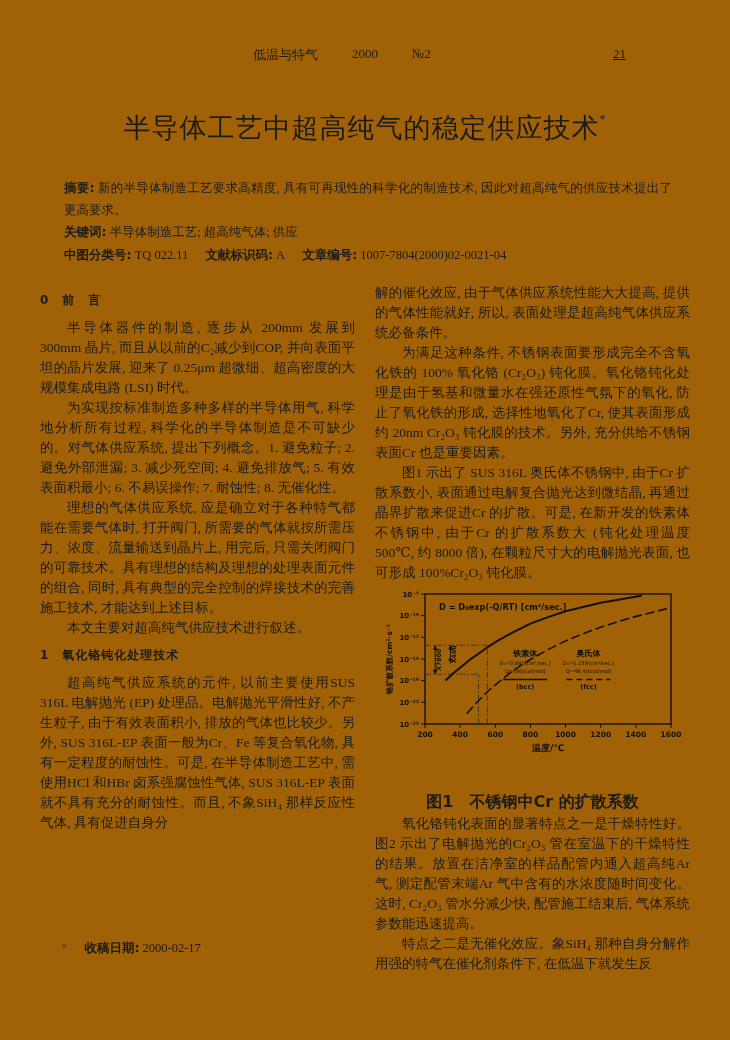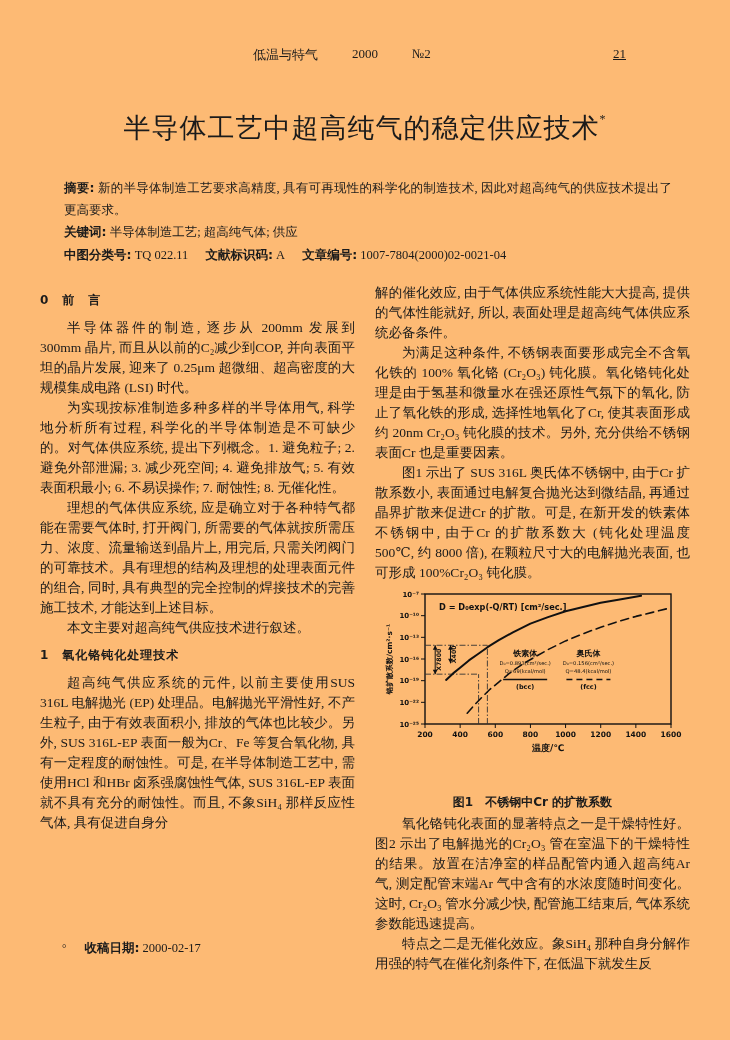--- a/index.html
+++ b/index.html
@@ -1,16 +1,16 @@
 <!DOCTYPE html>
 <html lang="zh"><head>
 <meta charset="utf-8">
 <style>
   html,body{margin:0;padding:0;background:#9a9a9a;}
-  .page{position:relative;width:730px;height:1040px;background:#fdba74;margin:0 auto;
+  .page{position:relative;width:730px;height:1040px;background:#a16207;margin:0 auto;
         font-family:"Liberation Serif","DejaVu Serif",serif;color:#1b1b1b;overflow:hidden;}
   .hei{font-family:"DejaVu Sans","Liberation Sans",sans-serif;font-weight:bold;margin-top:28px;}
 
   .header{position:absolute;top:46px;left:0;right:0;font-size:13px;height:18px;}
   .header-center{position:absolute;left:50%;transform:translateX(-63%);white-space:nowrap;display:flex;gap:34px;}
   .page-num{position:absolute;right:104px;top:0;text-decoration:underline;}
 
   .title{position:absolute;top:110px;left:0;right:0;margin:0;text-align:center;
          font-size:27px;font-weight:normal;letter-spacing:1px;}
   .title sup{font-size:12px;vertical-align:14px;}
@@ -19,21 +19,21 @@
   .meta p{margin:0;}
   .meta .grp{margin-right:14px;white-space:nowrap;}
 
   .columns{position:absolute;top:283px;left:40px;width:650px;display:flex;gap:20px;}
   .col{width:315px;font-size:13.5px;line-height:20px;text-align:justify;}
   .col p{margin:0;}
   .ind{text-indent:2em;}
   .sec{font-size:12px;margin:7px 0 8px 0;letter-spacing:1px;}
 
   figure{margin:5px 0 2px 0;text-align:center;}
-  figcaption{font-size:12px;margin-top:3px;}
+  figcaption{font-size:16px;margin-top:3px;}
   svg text{font-family:"DejaVu Sans","Liberation Sans",sans-serif;fill:#111;}
 
   .footnote{position:absolute;left:62px;top:940px;font-size:12.5px;}
   .footnote .marker{margin-right:18px;font-size:11px;}
 </style>
 </head>
 <body>
 
 <div class="page">
 

